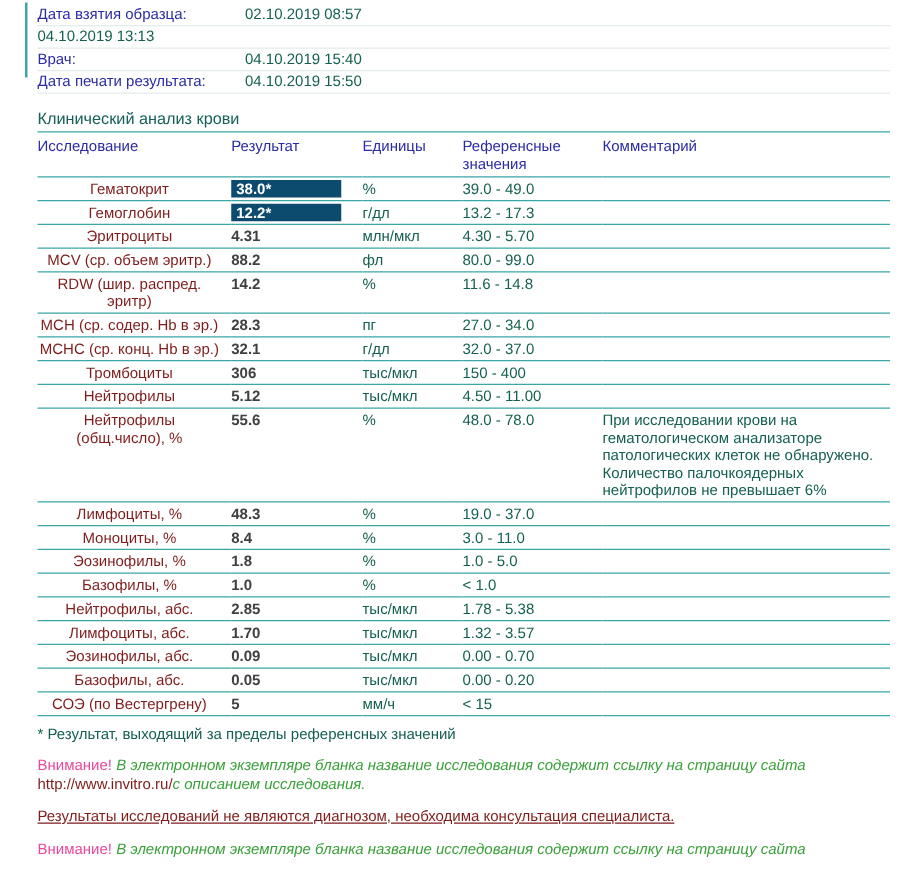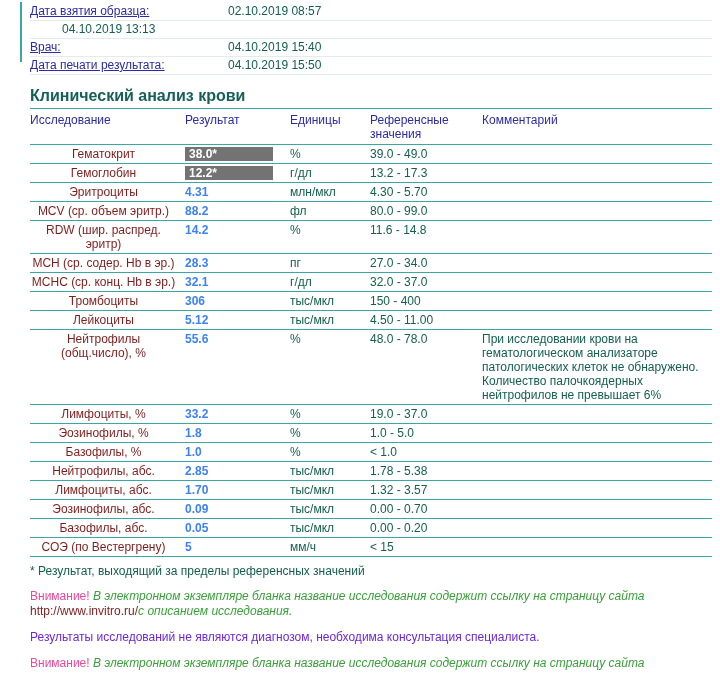--- a/index.html
+++ b/index.html
@@ -6,58 +6,58 @@
   body {
     width:720px; height:697px; position:relative; overflow:hidden;
     font-family:"Liberation Sans", sans-serif; font-size:12px; color:#222;
   }
   .page { position:relative; padding:3px 8px 0 30px; }
   .vbar { position:absolute; left:20px; top:2px; width:2px; height:60px; background:#3aa6a6; }
 
   
   .info { margin-bottom:9px; }
   .info-row { display:flex; line-height:17px; border-bottom:1px solid #e3ecea; width:682px; }
-  .info-label { width:166px; color:#2b2ba6;text-decoration:underline; }
-  .info-value { color:#156050;margin-left:32px; }
+  .info-label { width:166px; color:#2b2ba6; }
+  .info-value { color:#156050; }
 
   
   .section-title {
-    color:#156058; font-weight:bold; font-size:16px;
+    color:#156058; font-weight:normal; font-size:13px;
     padding:3px 0 3px; border-bottom:1px solid #3aa6a6; width:682px;
   }
 
   
   table.results { border-collapse:collapse; table-layout:fixed; width:682px; }
   .results th {
     text-align:left; font-weight:normal; color:#2b2ba6;
     vertical-align:top; padding:4px 8px 3px 0; border-bottom:1px solid #3aa6a6;
     line-height:14px;
   }
   .results td {
     vertical-align:top; padding:2px 8px 2px 0; border-bottom:1px solid #3aa6a6;
     line-height:14px;
   }
   td.c-name { color:#7f1d1d;text-align:center; }
   td.c-unit, td.c-ref, td.c-com { color:#156050; }
   td.c-com { padding-right:12px; }
-  .res { color:#3b82f6; font-weight:bold; }
+  .res { color:#404040; font-weight:bold; }
   .res.flagged {
-    background:#737373; color:#fff; display:inline-block;
+    background:#0c4a6e; color:#fff; display:inline-block;
     width:88px; box-sizing:border-box; padding:0 4px;
   }
 
   .footnote { color:#156050; padding:7px 0 2px; }
 
   
   .notices { margin-top:9px; }
   .notice { max-width:655px; line-height:15px; margin-bottom:11px; }
   .attn { color:#ec4899; }
   .green { color:#3aa03a;font-style:italic; }
   .url { color:#7f1d1d; text-decoration:none; }
-  .disclaimer { color:#6d28d9; }
+  .disclaimer { color:#7f1d1d;text-decoration:underline; }
 </style>
 </head>
 <body>
 
 <div class="page">
   <div class="vbar"></div>
 
   <div class="info">
     <div class="info-row">
       <span class="info-label">Дата взятия образца:</span>
@@ -146,38 +146,45 @@
           <td class="c-com"></td>
         </tr>
       <tr>
           <td class="c-name">Тромбоциты</td>
           <td class="c-res"><span class="res">306</span></td>
           <td class="c-unit">тыс/мкл</td>
           <td class="c-ref">150 - 400</td>
           <td class="c-com"></td>
         </tr>
       <tr>
-          <td class="c-name">Лейкоциты</td>
+          <td class="c-name">Нейтрофилы</td>
           <td class="c-res"><span class="res">5.12</span></td>
           <td class="c-unit">тыс/мкл</td>
           <td class="c-ref">4.50 - 11.00</td>
           <td class="c-com"></td>
         </tr>
       <tr>
           <td class="c-name">Нейтрофилы (общ.число), %</td>
           <td class="c-res"><span class="res">55.6</span></td>
           <td class="c-unit">%</td>
           <td class="c-ref">48.0 - 78.0</td>
           <td class="c-com">При исследовании крови на гематологическом анализаторе патологических клеток не обнаружено. Количество палочкоядерных нейтрофилов не превышает 6%</td>
         </tr>
       <tr>
           <td class="c-name">Лимфоциты, %</td>
-          <td class="c-res"><span class="res">33.2</span></td>
+          <td class="c-res"><span class="res">48.3</span></td>
           <td class="c-unit">%</td>
           <td class="c-ref">19.0 - 37.0</td>
+          <td class="c-com"></td>
+        </tr>
+      <tr>
+          <td class="c-name">Моноциты, %</td>
+          <td class="c-res"><span class="res">8.4</span></td>
+          <td class="c-unit">%</td>
+          <td class="c-ref">3.0 - 11.0</td>
           <td class="c-com"></td>
         </tr>
       <tr>
           <td class="c-name">Эозинофилы, %</td>
           <td class="c-res"><span class="res">1.8</span></td>
           <td class="c-unit">%</td>
           <td class="c-ref">1.0 - 5.0</td>
           <td class="c-com"></td>
         </tr>
       <tr>

